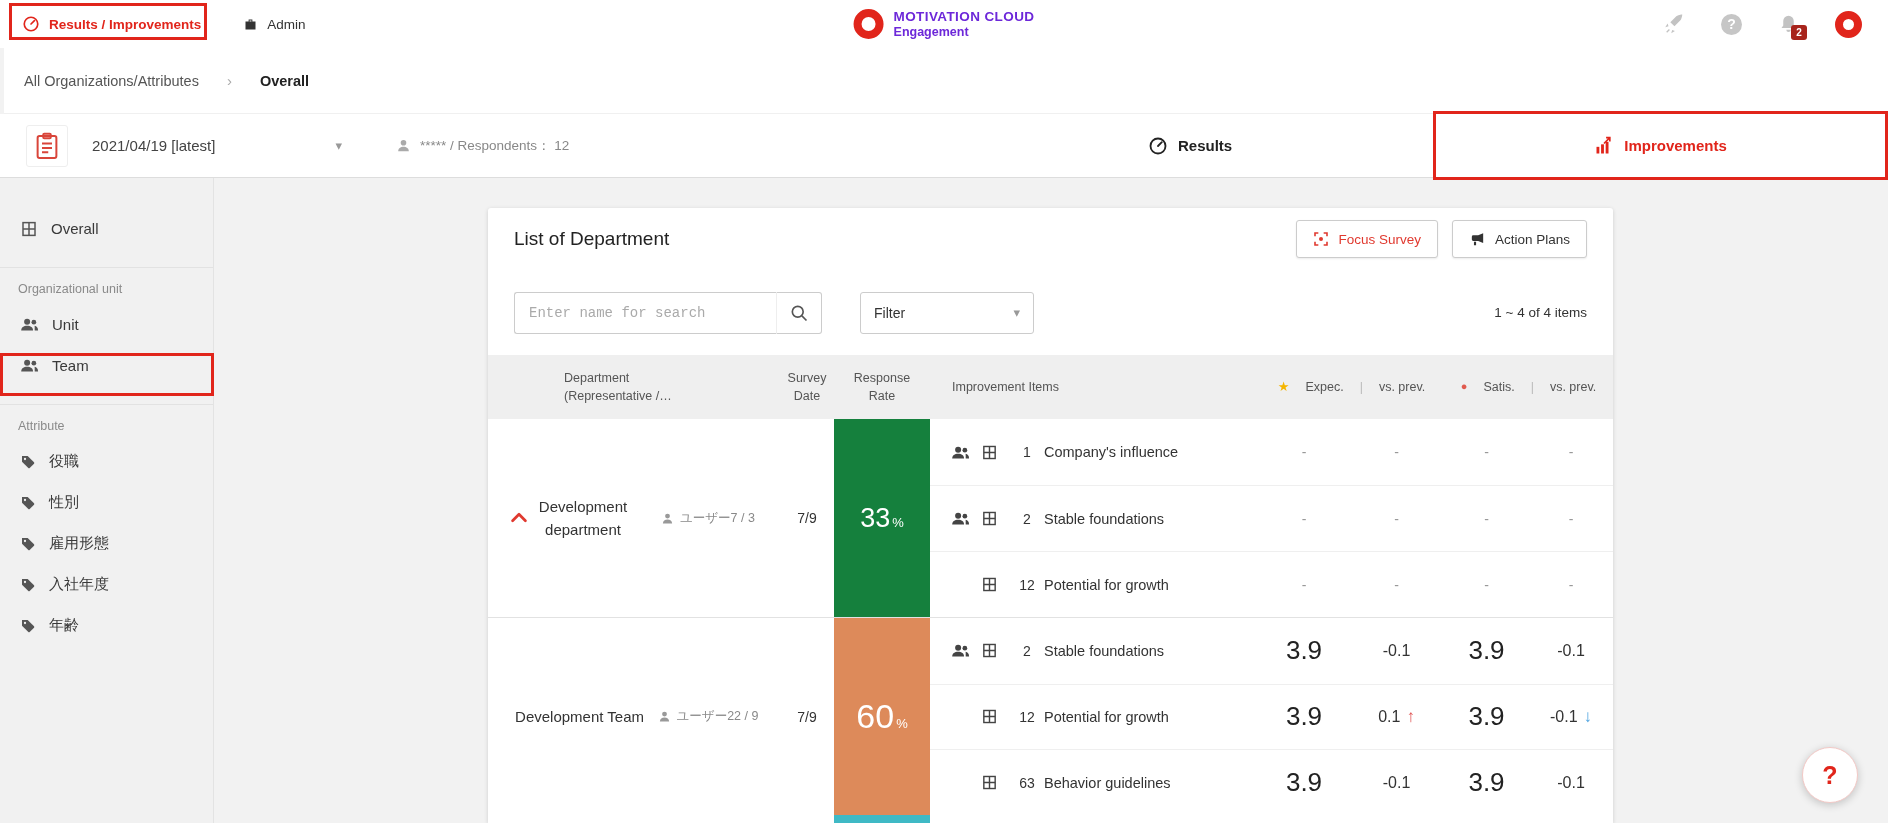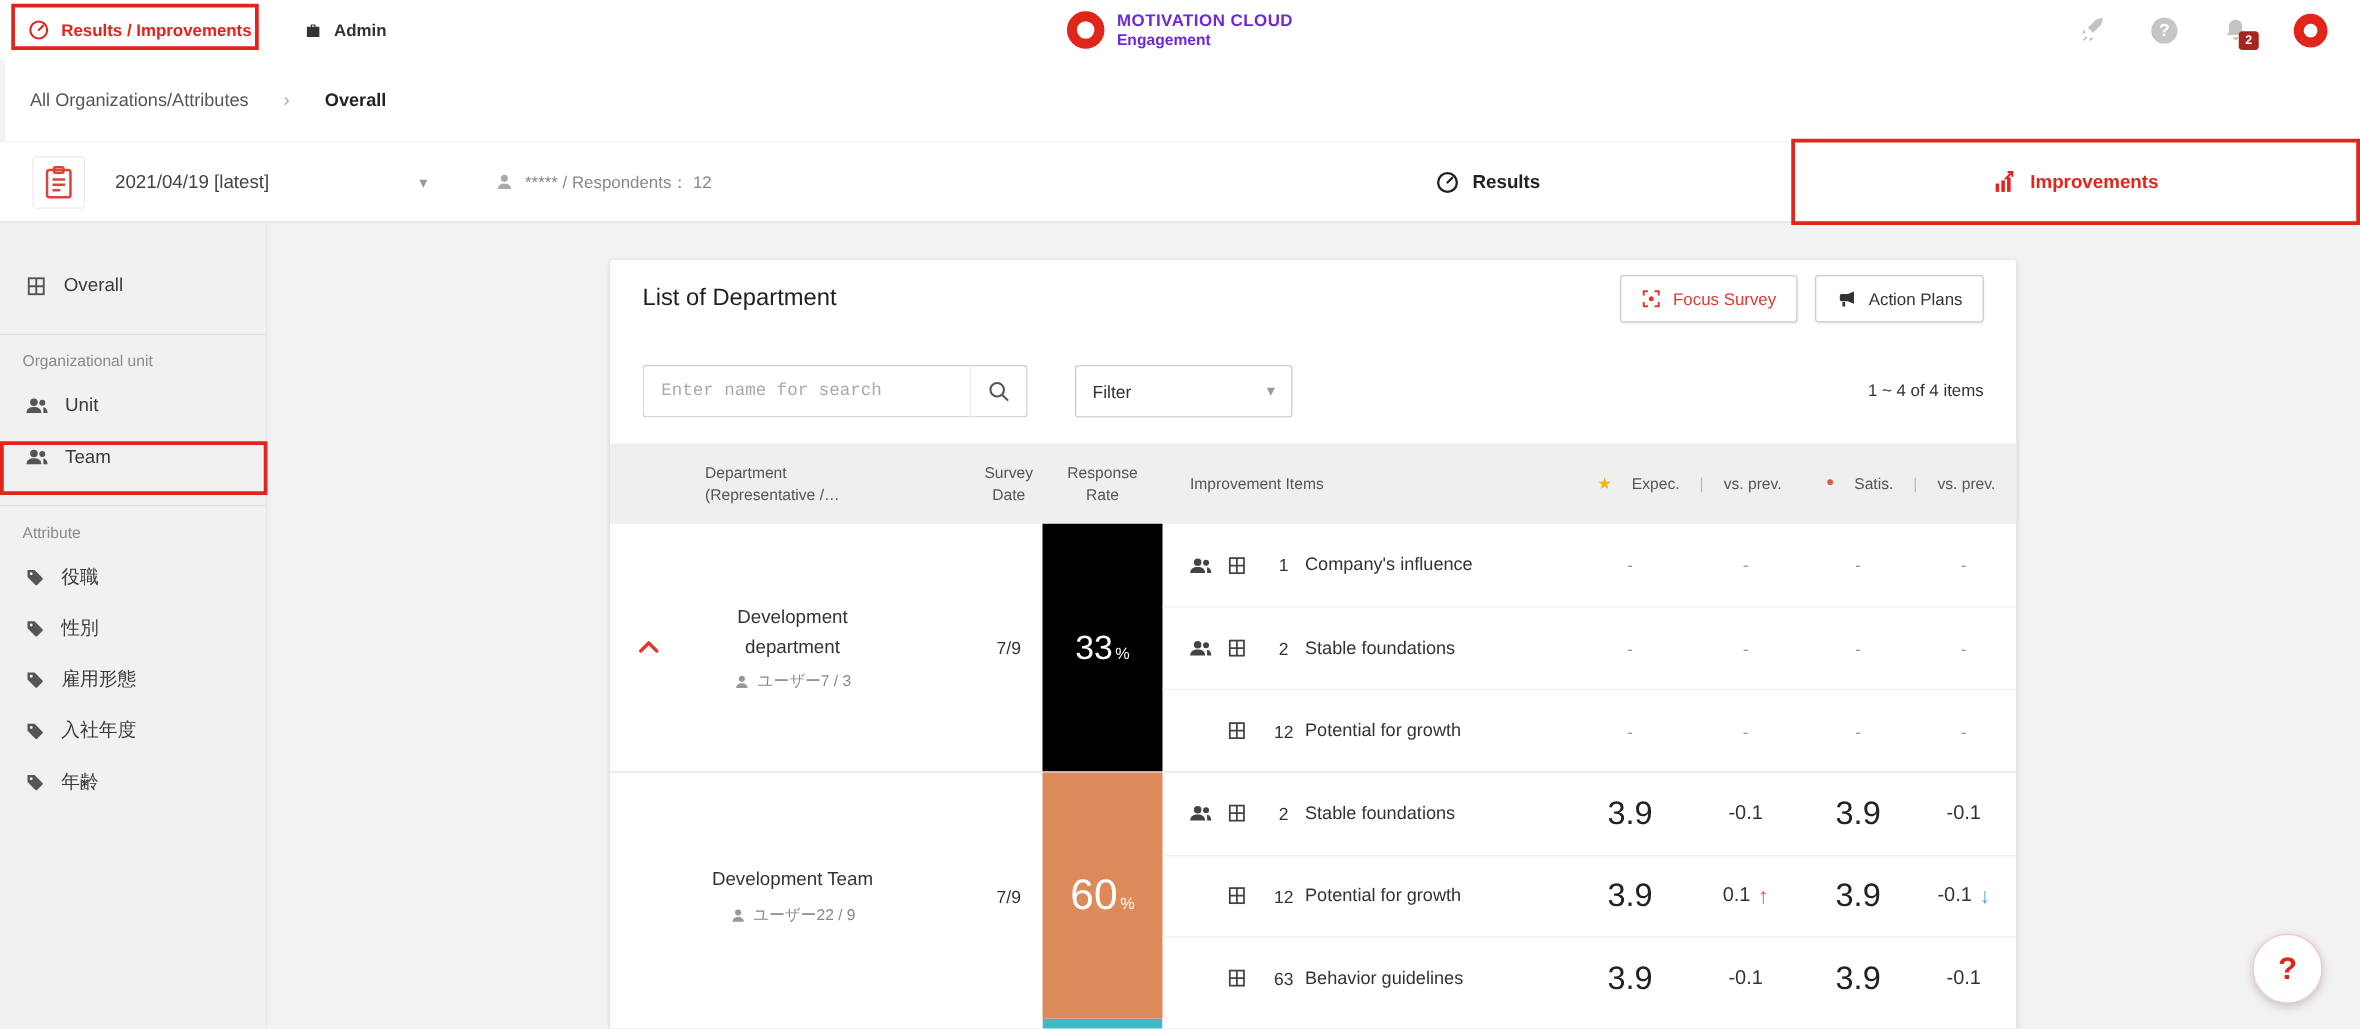--- a/index.html
+++ b/index.html
@@ -5,21 +5,21 @@
   *{margin:0;padding:0;box-sizing:border-box}
   html,body{width:1888px;height:823px;overflow:hidden}
   body{font-family:"Liberation Sans",sans-serif;color:#333;background:#f2f2f2;position:relative}
   svg{display:block}
 
   
   .topnav{position:absolute;top:0;left:0;width:100%;height:48px;background:#fff;z-index:5}
   .tn-left{position:absolute;left:22px;top:0;height:48px;display:flex;align-items:center;gap:42px}
   .tn-link{display:flex;align-items:center;gap:9px;font-size:13.5px;cursor:pointer}
   .tn-link.red{color:#e1251b;font-weight:700}
-  .tn-link.dark{color:#333;font-weight:700}
+  .tn-link.dark{color:#333;font-weight:400}
   .brand{position:absolute;left:50%;top:0;transform:translateX(-50%);height:48px;display:flex;align-items:center;gap:10px}
   .donut{display:inline-block;border-radius:50%;background:#fff}
   .brand .donut{width:30px;height:30px;border:8px solid #e1251b}
   .brand-text div{color:#6d28d9;line-height:1.15}
   .brand-l1{font-size:13.5px;font-weight:800;letter-spacing:.4px}
   .brand-l2{font-size:12.5px;font-weight:700}
   .tn-right{position:absolute;right:26px;top:0;height:48px;display:flex;align-items:center;gap:36px}
   .q-circle{width:21px;height:21px;border-radius:50%;background:#c6c6c6;color:#fff;font-weight:700;font-size:14px;display:flex;align-items:center;justify-content:center;cursor:pointer}
   .bell-wrap{position:relative;cursor:pointer}
   .bell-badge{position:absolute;right:-8px;bottom:-5px;min-width:16px;height:15px;background:#a8241c;color:#fff;font-size:10px;font-weight:700;border-radius:3px;display:flex;align-items:center;justify-content:center;padding:0 3px}
@@ -79,21 +79,21 @@
   .th-imp{grid-column:1/4;padding-left:22px}
   .th-metric{display:flex;align-items:center;justify-content:center;gap:16px}
   .th-expec{grid-column:4/6}
   .th-satis{grid-column:6/8}
   .star{color:#f5b500;font-size:13px}
   .dot-red{color:#e05a4e;font-size:11px}
   .pipe{color:#bbb}
 
   .t-group{display:flex;height:198px}
   .t-group.g2{border-top:1px solid #e2e2e2}
-  .dept-cell{width:292px;display:flex;flex-direction:column;align-items:center;justify-content:center;position:relative;gap:8px}
+  .dept-cell{width:292px;display:flex;flex-direction:row;align-items:center;justify-content:center;position:relative;gap:8px}
   .caret{position:absolute;left:20px;top:50%;transform:translateY(-50%);cursor:pointer}
   .dept-name{width:140px;text-align:center;font-size:15px;color:#333;line-height:1.55}
   .dept-user{display:flex;align-items:center;gap:6px;font-size:12.5px;color:#888}
   .date-cell{width:54px;display:flex;align-items:center;justify-content:center;font-size:14px;color:#333}
   .rate-cell{width:96px;display:flex;align-items:baseline;justify-content:center;color:#fff}
   .rate-cell{align-items:center}
   .rate-inner{display:flex;align-items:baseline}
   .rate-num{font-size:27px;font-weight:400}
   .g2 .rate-num{font-size:34px}
   .rate-pct{font-size:13px;margin-left:2px}
@@ -418,21 +418,21 @@
           <span>
             <svg viewBox="0 0 24 24" width="13" height="13" fill="#999">
                 <circle cx="12" cy="7.5" r="4.5"></circle>
                 <path d="M3.5 21c0-4.5 3.8-7 8.5-7s8.5 2.5 8.5 7z"></path>
               </svg>
           </span>
           <span>ユーザー7 / 3</span>
         </div>
       </div>
       <div class="date-cell">7/9</div>
-      <div class="rate-cell" style="background:#000000">
+      <div class="rate-cell" style="background:#15803d">
         <span class="rate-inner">
             <span class="rate-num">33</span>
             <span class="rate-pct">%</span>
           </span>
       </div>
       <div class="items-col">
         <div class="item-row">
           <div class="ic-cell">
             <span class="ic-slot">
                 <svg viewBox="0 0 24 24" width="19" height="19" fill="#444">

